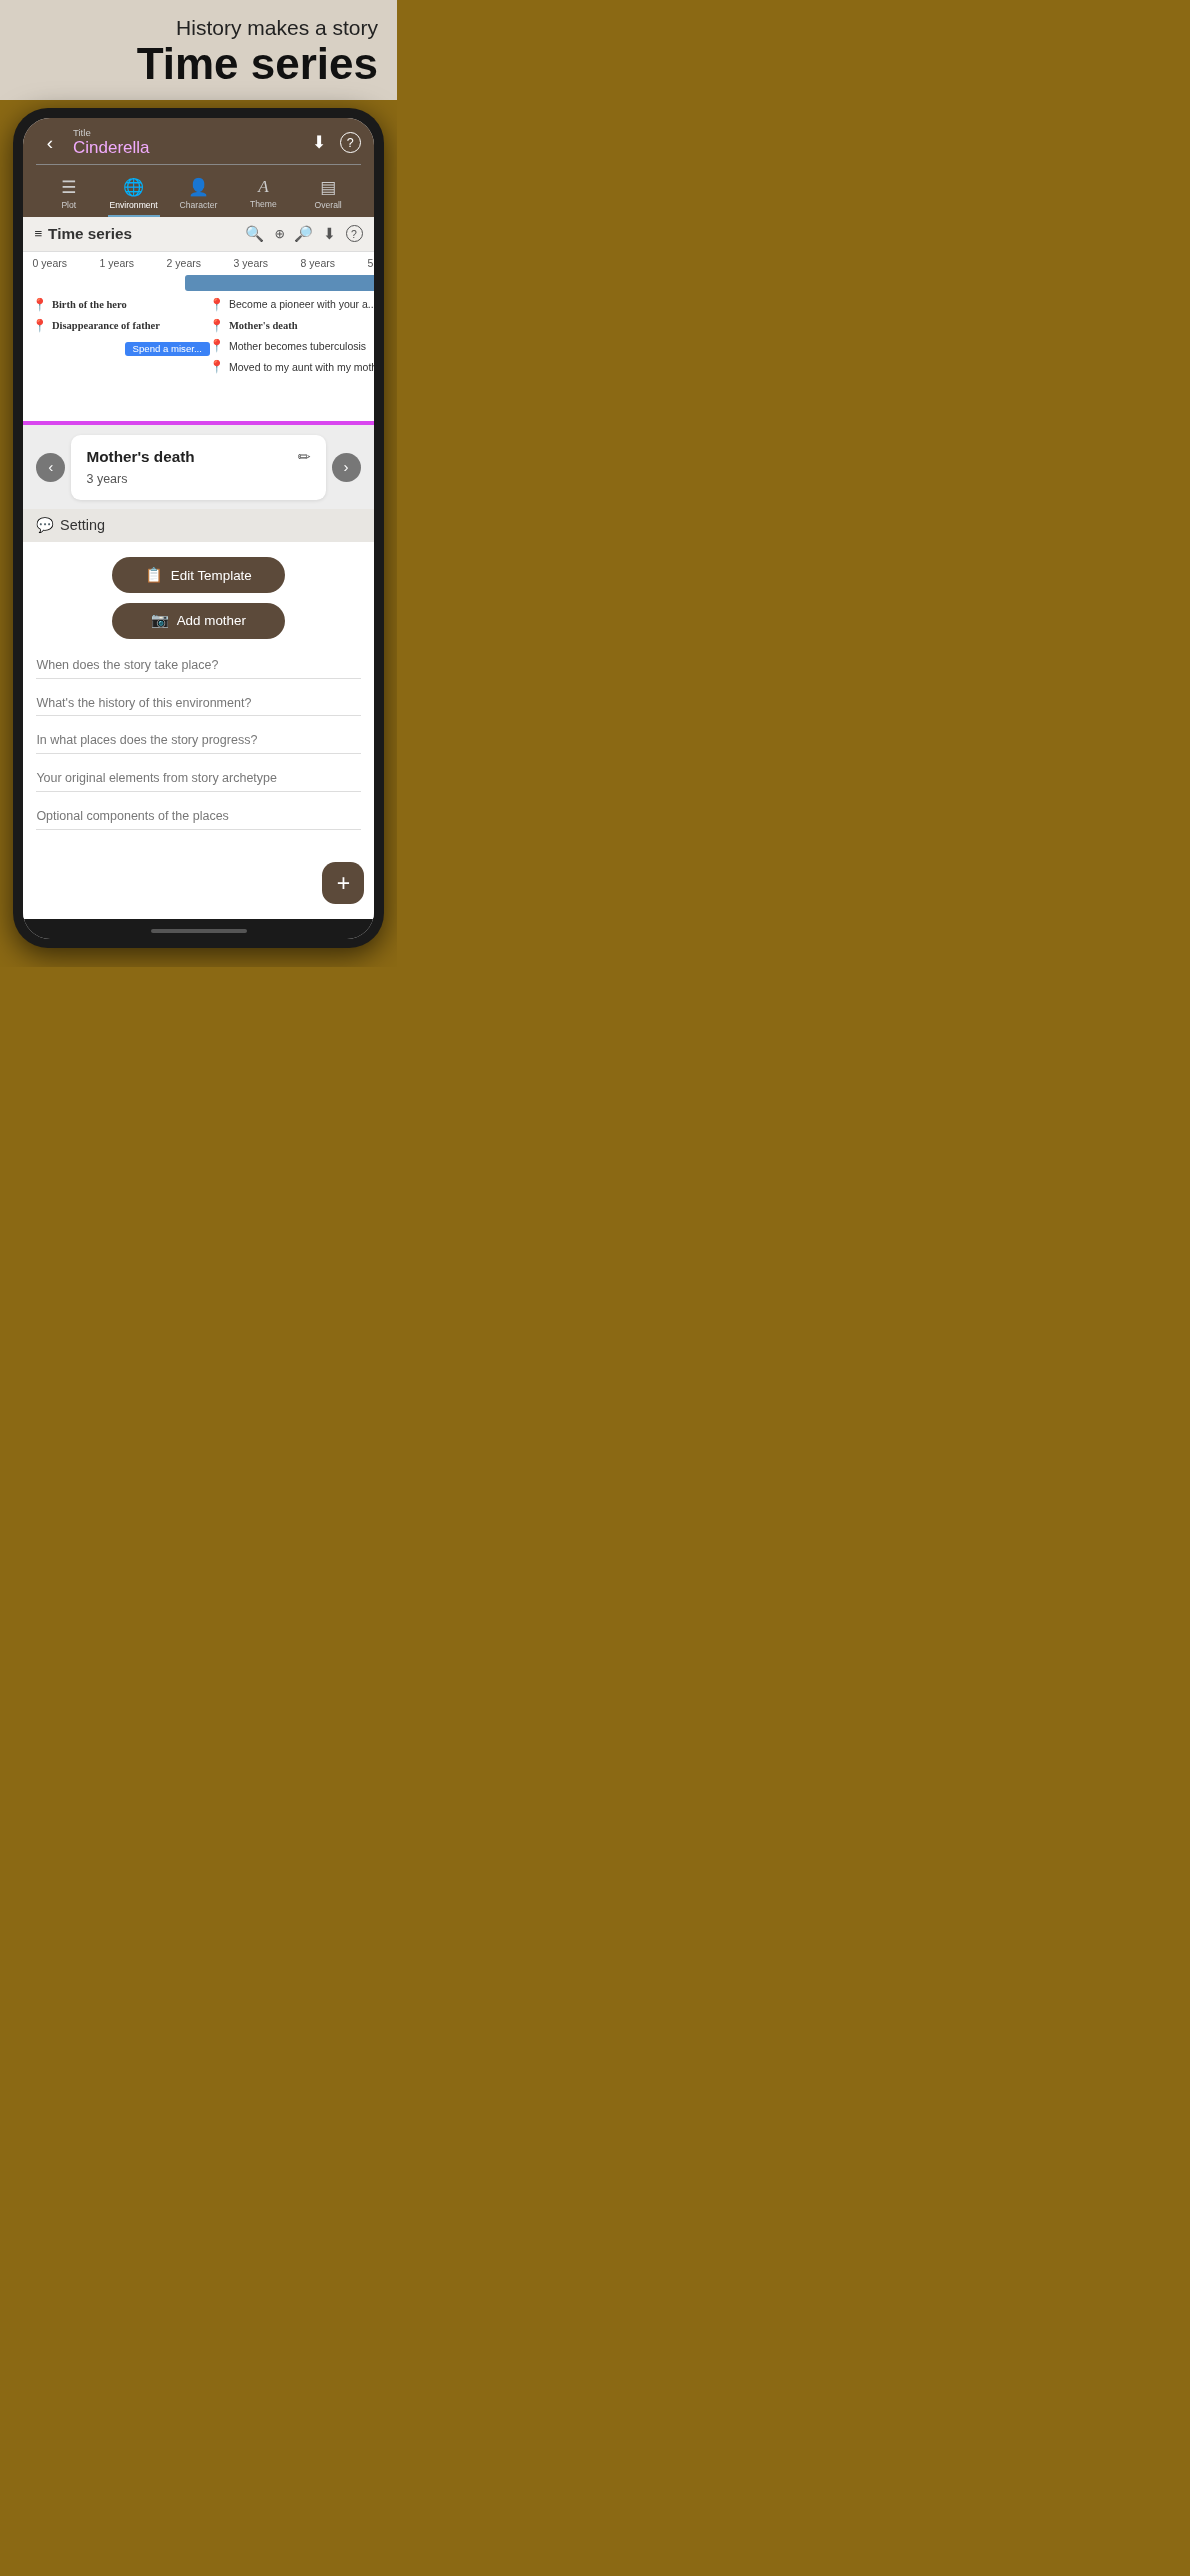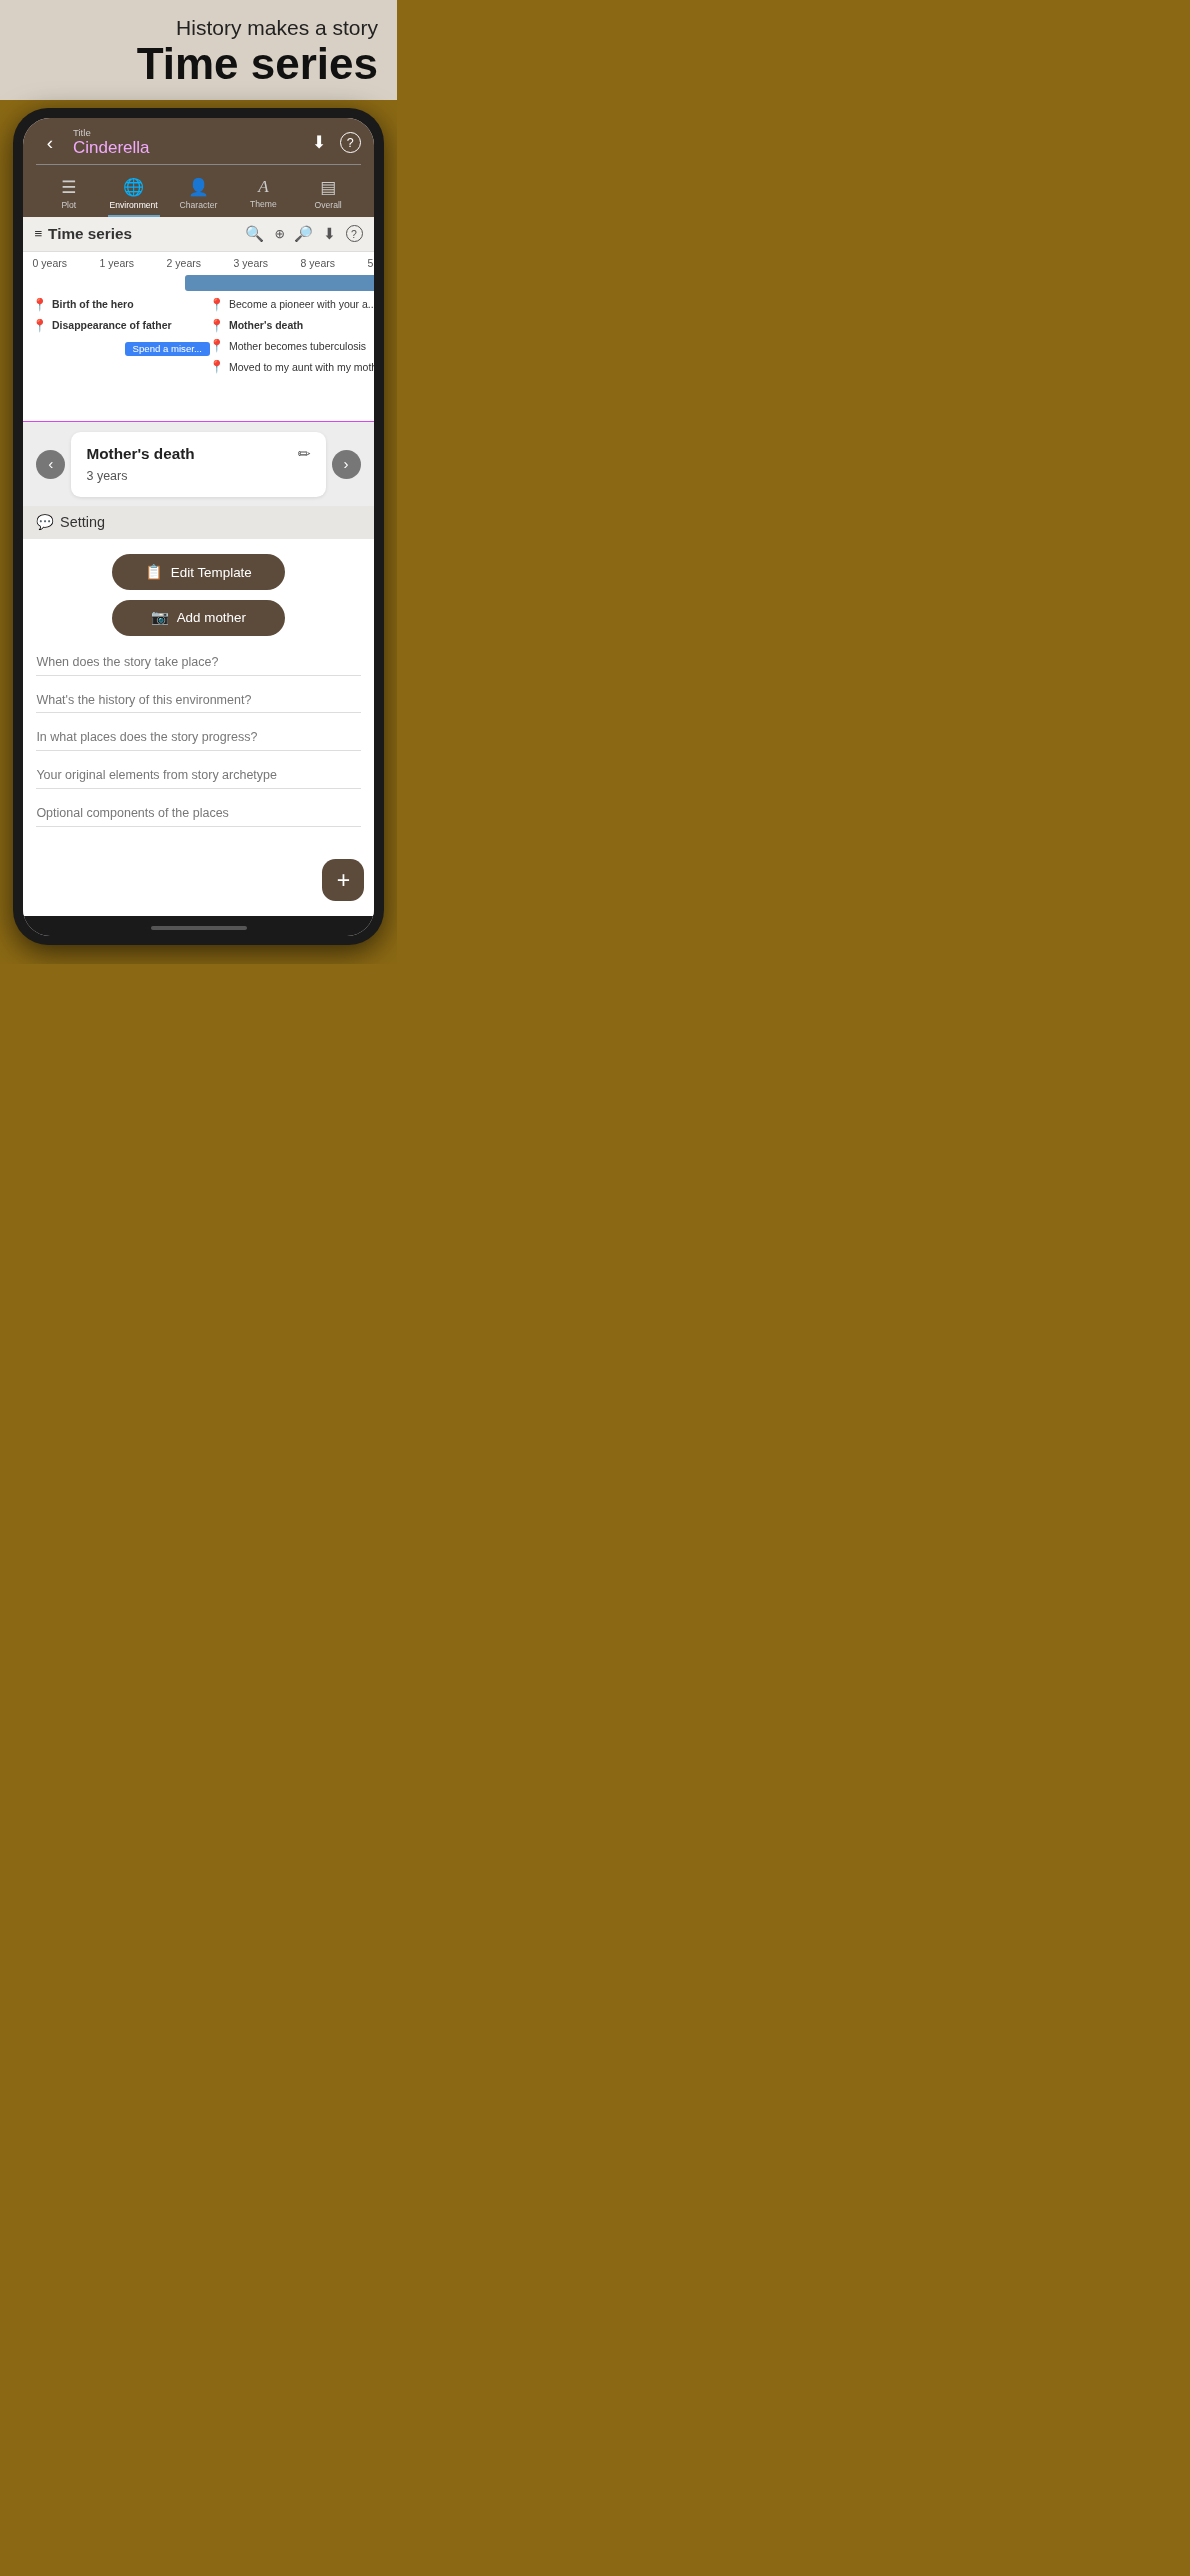--- a/index.html
+++ b/index.html
@@ -155,21 +155,21 @@
     .ts-ctrl-icon {
       font-size: 15.3px;
       color: #555;
       cursor: pointer;
     }
 
     
     .timeline-area {
       background: #fff;
       overflow-x: auto;
-      border-bottom: 1px solid #d946ef;
+      border-bottom: 4px solid #d946ef;
     }
     .timeline-years {
       display: flex;
       padding: 5.8px 9.6px 3.8px;
       min-width: 575px;
     }
     .year-label {
       font-size: 10.5px;
       color: #555;
       width: 67px;
@@ -204,20 +204,21 @@
     .event-pin {
       color: #5BA85A;
       font-size: 12.5px;
     }
     .event-text {
       font-size: 10.5px;
       color: #333;
     }
     .event-text.bold {
       font-weight: 600;
+      font-family: Liberation Serif, serif;
     }
     .spend-miser-tag {
       background: #3b82f6;
       color: #fff;
       font-size: 9.6px;
       padding: 1.9px 7.7px;
       border-radius: 2.9px;
       display: inline-block;
       margin-left: 5.8px;
     }

